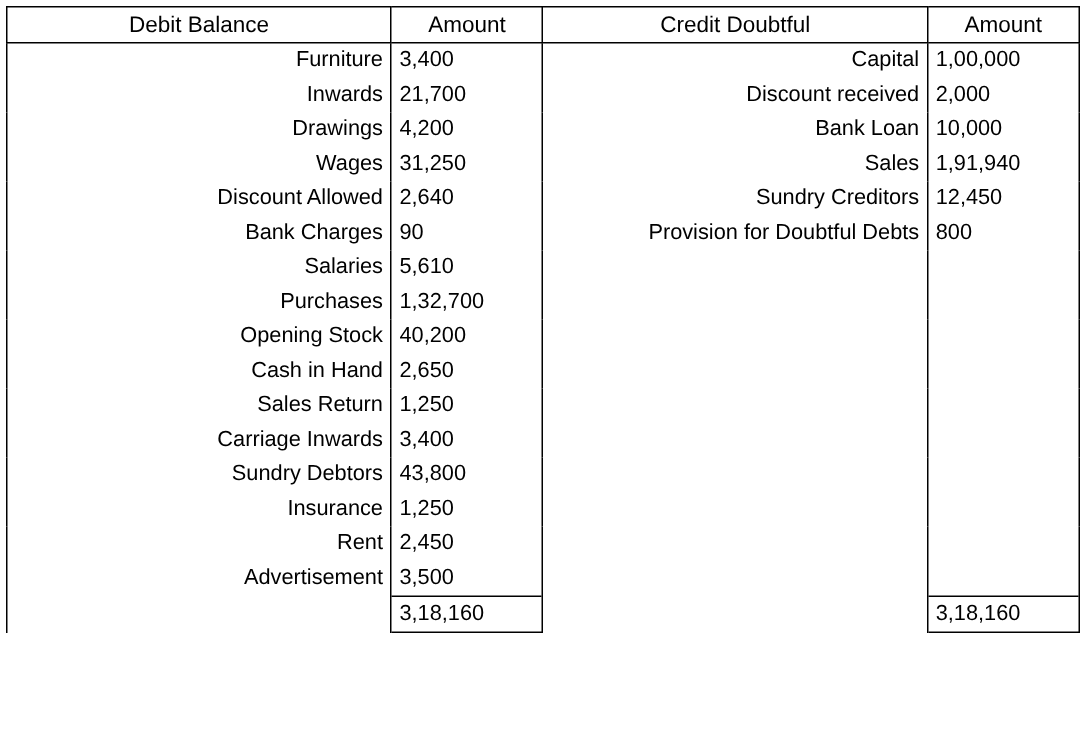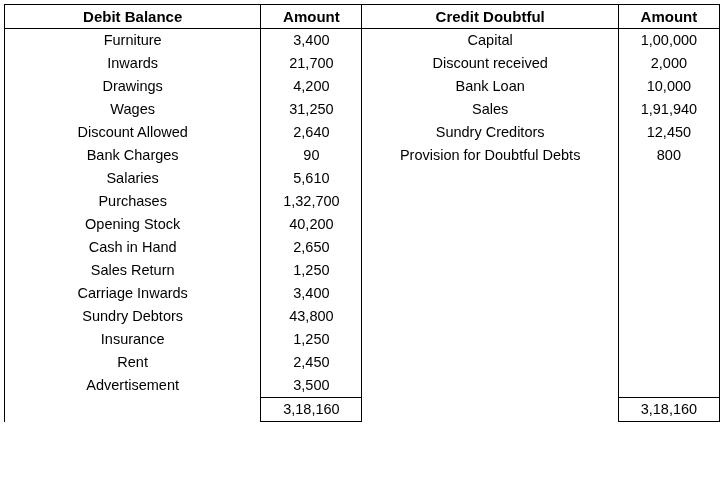--- a/index.html
+++ b/index.html
@@ -31,30 +31,30 @@
     border: 1px solid #000000;
     padding: 0px 5px;
     height: 23px;
     line-height: 23px;
     vertical-align: middle;
     overflow: hidden;
     white-space: nowrap;
   }
   th.hdr {
     text-align: center;
-    font-weight: bold;
+    font-weight: normal;
     font-size: 15px;
     height: 25px;
     line-height: 25px;
     margin-top: 44px;
   }
   .col-particular { width: 228px; }
   .col-amount { width: 90px; }
-  .txt { text-align: center; }
-  .num { text-align: center; }
+  .txt { text-align: right; }
+  .num { text-align: left; }
   tr.total-row td.txt { border-top: none; border-bottom: none; }
   tr.total-row td.num { border: 1px solid #000; }
   tr.body-row td.txt,
   tr.body-row td.num {
     border-top: none;
     border-bottom: none;
   }
   tr.first-body td { border-top: 1px solid #000; }
   tr.total-row td.num { border-top: 1px solid #000; border-bottom: 1px solid #000; }
 </style>

